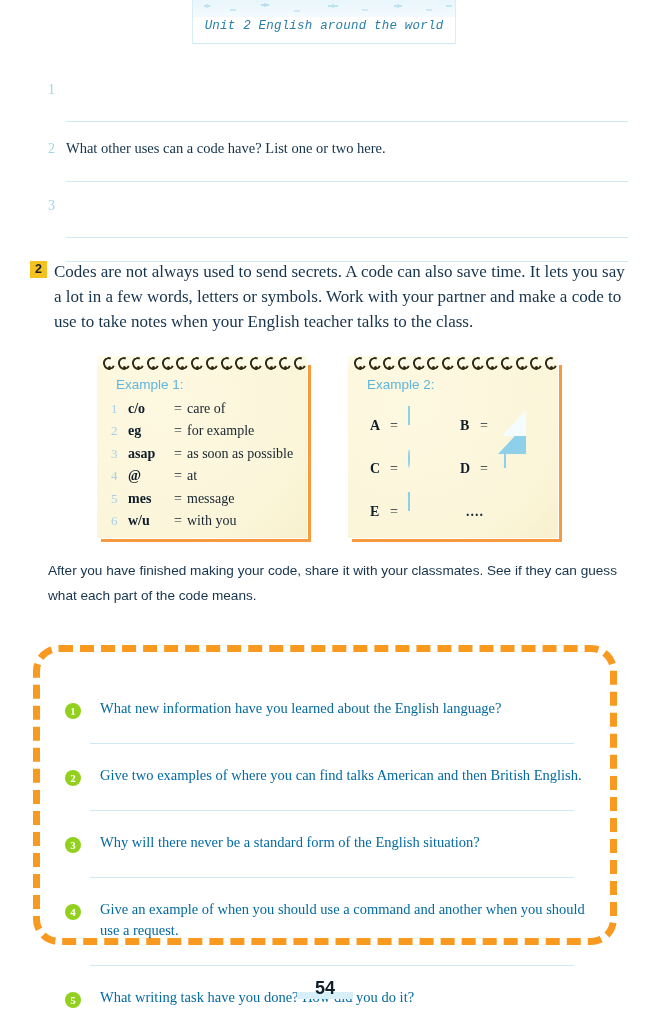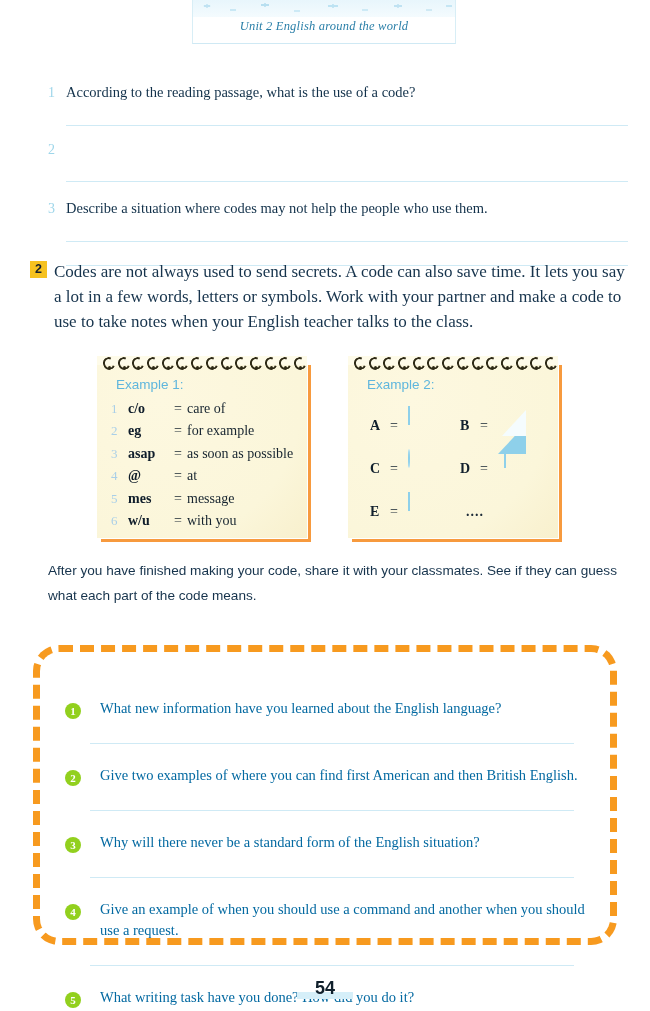--- a/index.html
+++ b/index.html
@@ -44,21 +44,21 @@
       radial-gradient(ellipse 5px 2px at 236px 10px, #cfe9f4 60%, transparent 62%),
       radial-gradient(ellipse 6px 2px at 256px 6px, #c5e6f4 60%, transparent 62%),
       linear-gradient(#e8f6fc, #f4fbfe);
   }
   .unit-header .unit-title {
     position: absolute;
     left: 0;
     top: 19px;
     width: 100%;
     text-align: center;
-    font-family: Liberation Serif, serif;
+    font-family: Liberation Mono, monospace;
     font-style: italic;
     font-size: 12.5px;
     color: #2a7fa8;
     letter-spacing: 0.2px;
   }
 
   
   .q-block {
     position: absolute;
     left: 48px;
@@ -406,36 +406,35 @@
 <div class="unit-header">
   <div class="bubbles"></div>
   <div class="unit-title">Unit 2 English around the world</div>
 </div>
 
 <div class="q-block">
 
   <div class="q-item" style="margin-bottom:6px;">
     <div class="q-row">
       <span class="q-num">1</span>
-      <span class="q-text">According to the reading passage, what is the use of a code?</span>
     </div>
     <div class="rule" style="margin-top:23px;"></div>
   </div>
 
   <div class="q-item" style="margin-top:16px;">
     <div class="q-row">
       <span class="q-num">2</span>
+      <span class="q-text">What other uses can a code have? List one or two here.</span>
     </div>
     <div class="rule" style="margin-top:23px;"></div>
   </div>
 
   <div class="q-item" style="margin-top:16px;">
     <div class="q-row">
       <span class="q-num">3</span>
-      <span class="q-text">Describe a situation where codes may not help the people who use them.</span>
     </div>
     <div class="rule" style="margin-top:23px;"></div>
     <div class="rule" style="margin-top:23px;"></div>
   </div>
 
 </div>
 
 <div class="ex2">
   <div class="ex-badge">2</div>
   <div class="ex-body">Codes are not always used to send secrets. A code can also save time. It lets you say a lot in a few words, letters or symbols. Work with your partner and make a code to use to take notes when your English teacher talks to the class.</div>
@@ -568,21 +567,21 @@
   <div class="check-list">
 
     <div class="check-row">
       <span class="check-badge">1</span>
       <span class="check-text">What new information have you learned about the English language?</span>
     </div>
     <div class="check-rule" style="margin-top:24px;"></div>
 
     <div class="check-row" style="margin-top:21px;">
       <span class="check-badge">2</span>
-      <span class="check-text">Give two examples of where you can find first American and then British English.</span>
+      <span class="check-text">Give two examples of where you can find talks American and then British English.</span>
     </div>
     <div class="check-rule" style="margin-top:24px;"></div>
 
     <div class="check-row" style="margin-top:21px;">
       <span class="check-badge">3</span>
       <span class="check-text">Why will there never be a standard form of the English situation?</span>
     </div>
     <div class="check-rule" style="margin-top:24px;"></div>
 
     <div class="check-row" style="margin-top:21px;">

